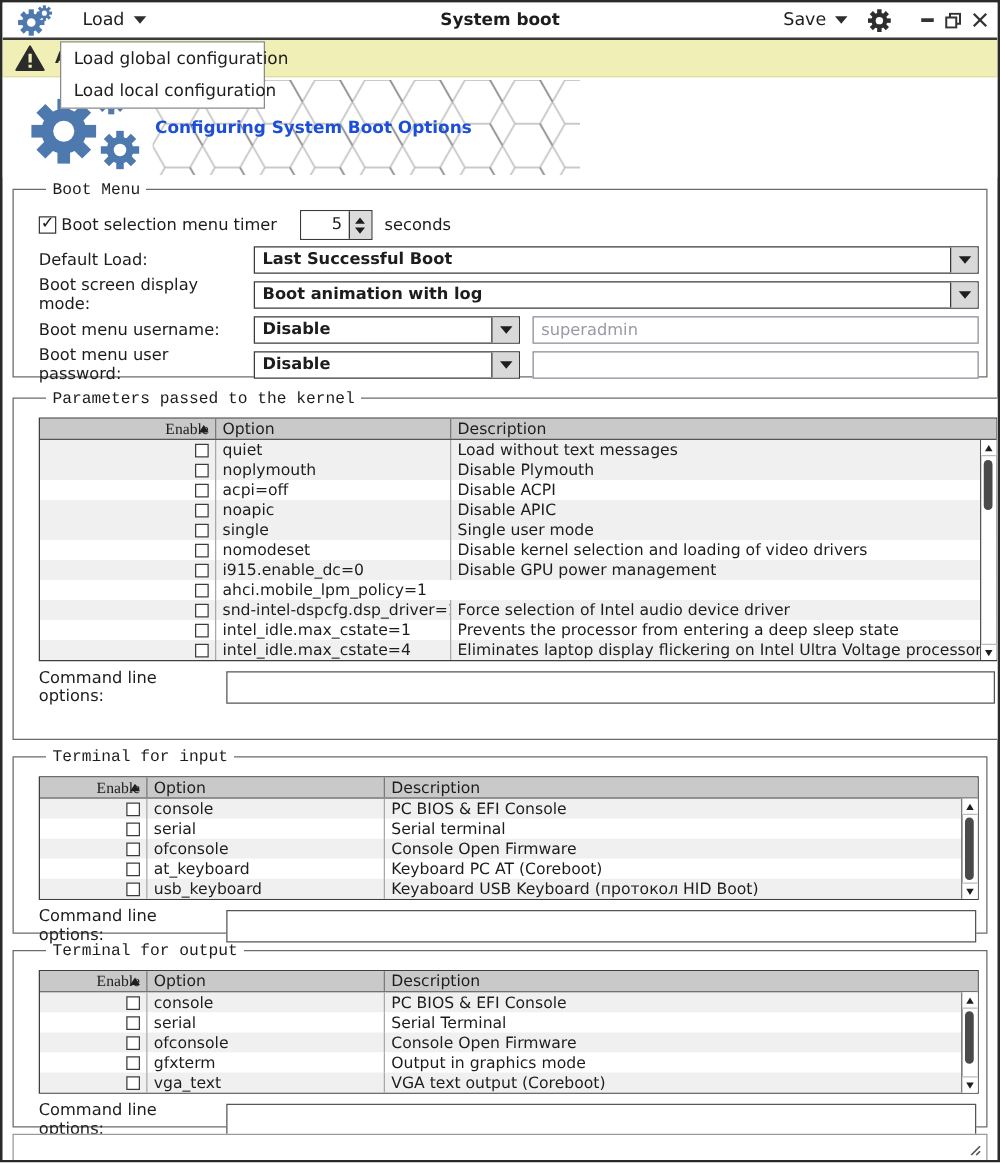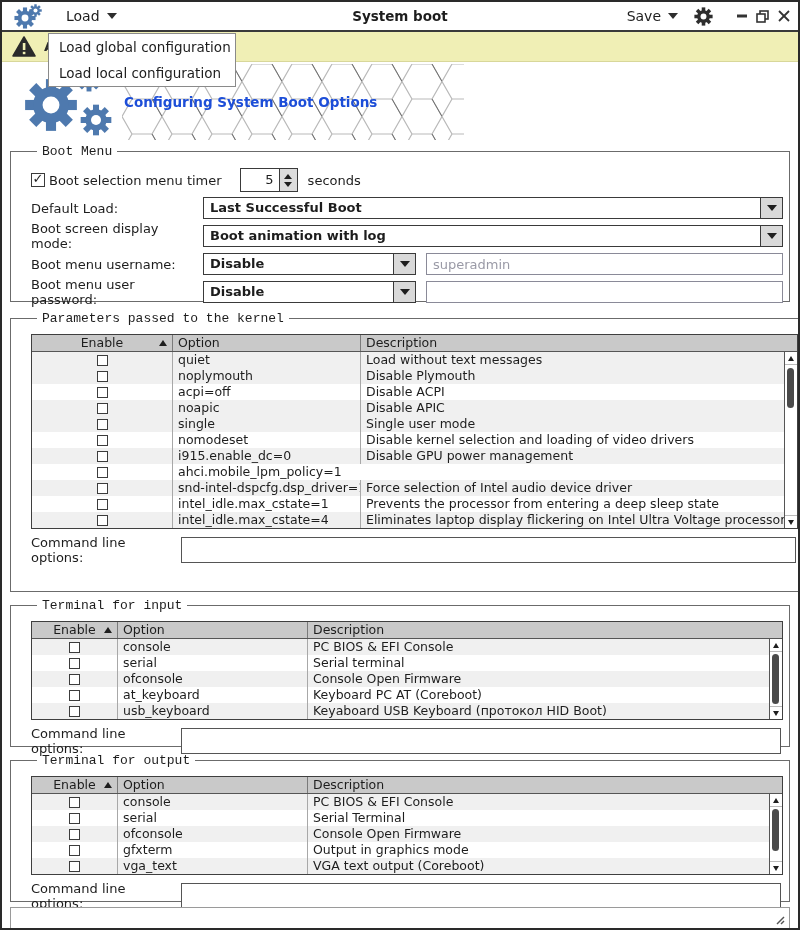--- a/index.html
+++ b/index.html
@@ -18,21 +18,21 @@
   .topbar-right { margin-left:auto; display:flex; align-items:center; gap:16px; z-index:2; }
   .save-btn { display:flex; align-items:center; gap:7px; font-size:14px; }
   .winbtns { display:flex; align-items:center; gap:8px; margin-left:6px; }
   .winbtn { width:13px; height:13px; display:flex; align-items:center; justify-content:center; }
 
   
   .banner { height:30px; background:#f0efb5; border-bottom:1px solid #d8d79a; display:flex; align-items:center; padding:0 10px; position:relative; }
   .banner-text { font-size:13px; font-weight:bold; color:#2a2a2a; margin-left:8px; white-space:nowrap; overflow:hidden; }
 
   
-  .menu-panel { position:absolute; left:46px; top:31px; width:188px; background:#fff; border:1px solid #8a8a8a; z-index:30; }
+  .menu-panel { position:absolute; left:46px; top:31px; width:164px; background:#fff; border:1px solid #8a8a8a; z-index:30; }
   .menu-item { font-size:13.5px; padding:3px 10px; line-height:20px; white-space:nowrap; }
 
   
   .hero { height:80px; position:relative; background:#fff; }
   .hero-gears { position:absolute; left:22px; top:4px; width:92px; height:72px; }
   .hero-gears .hg1 { position:absolute; left:0; top:12px; }
   .hero-gears .hg2 { position:absolute; left:52px; top:0; }
   .hero-gears .hg3 { position:absolute; left:56px; top:38px; }
   .hexwrap { position:absolute; left:120px; top:2px; width:342px; height:76px; }
   .hero-title { position:absolute; left:122px; top:32px; width:260px; font-size:13.5px; font-weight:bold; color:#1d4ed8; }
@@ -71,21 +71,21 @@
   .tbl { border:1.5px solid #3f3f3f; margin-top:4px; position:relative; background:#fff; }
   .thead { display:flex; background:#c9c9c9; height:17px; border-bottom:1px solid #555; font-size:12.5px; }
   .th { line-height:16px; padding:0 5px; position:relative; }
   .th-enable { text-align:center; }
   .th + .th { border-left:1px solid #7a7a7a; }
   .sort-asc { position:absolute; right:5px; top:5px; width:0; height:0; border-left:4.5px solid transparent; border-right:4.5px solid transparent; border-bottom:6px solid #1e1e1e; }
   .trow { display:flex; height:16px; font-size:12.5px; }
   .trow.even { background:#f0f0f0; }
   .trow.odd { background:#ffffff; }
   .tc { line-height:15px; padding:0 5px; white-space:nowrap; overflow:hidden; }
-  .c-enable { display:flex; align-items:center; justify-content:center; }
+  .c-enable { display:flex; align-items:center; justify-content:flex-end;font-family:Liberation Serif, serif; }
   .c-option, .c-desc { border-left:1px solid #a8a8a8; }
   .c-desc { flex:1; }
   .rowcb { width:11px; height:11px; border:1.2px solid #3c3c3c; background:#fff; }
   .ktable .c-enable { width:140px; flex:none; }
   .ktable .c-option { width:188px; flex:none; }
   .ttable .c-enable { width:85px; flex:none; }
   .ttable .c-option { width:190px; flex:none; }
 
   
   .sb { position:absolute; right:0; top:17px; bottom:0; width:13px; border-left:1px solid #555; background:#fff; }

